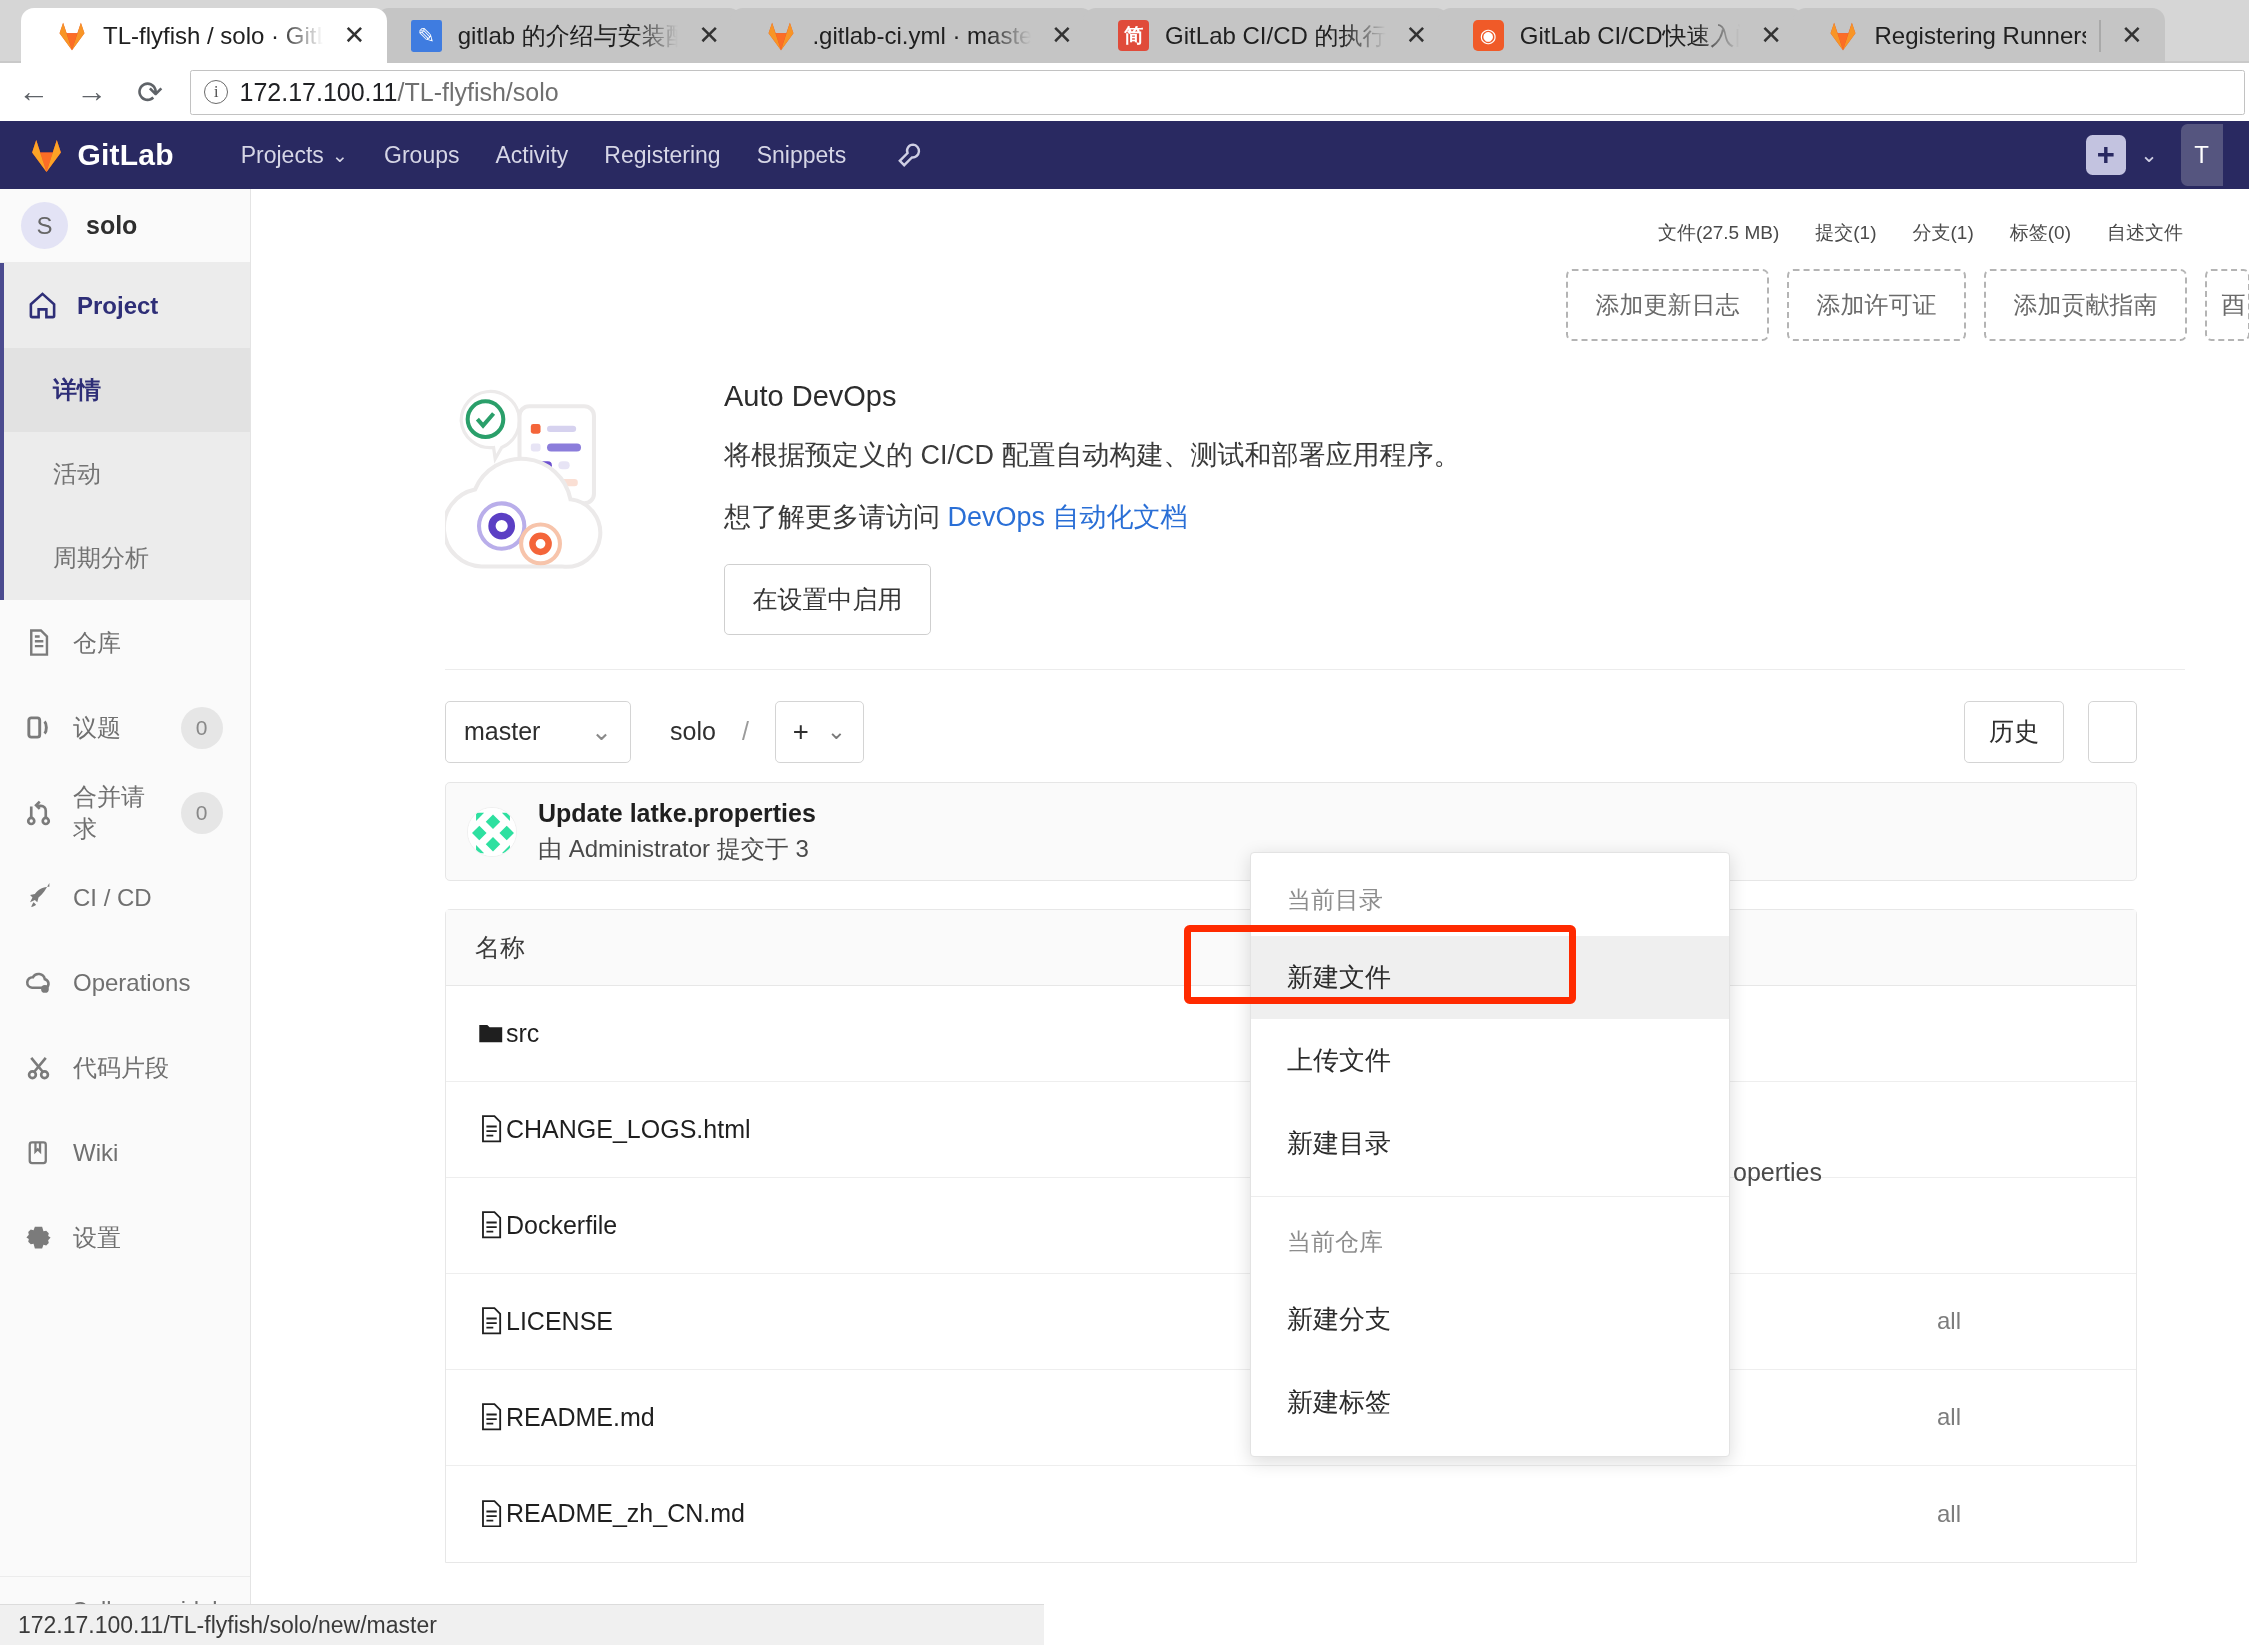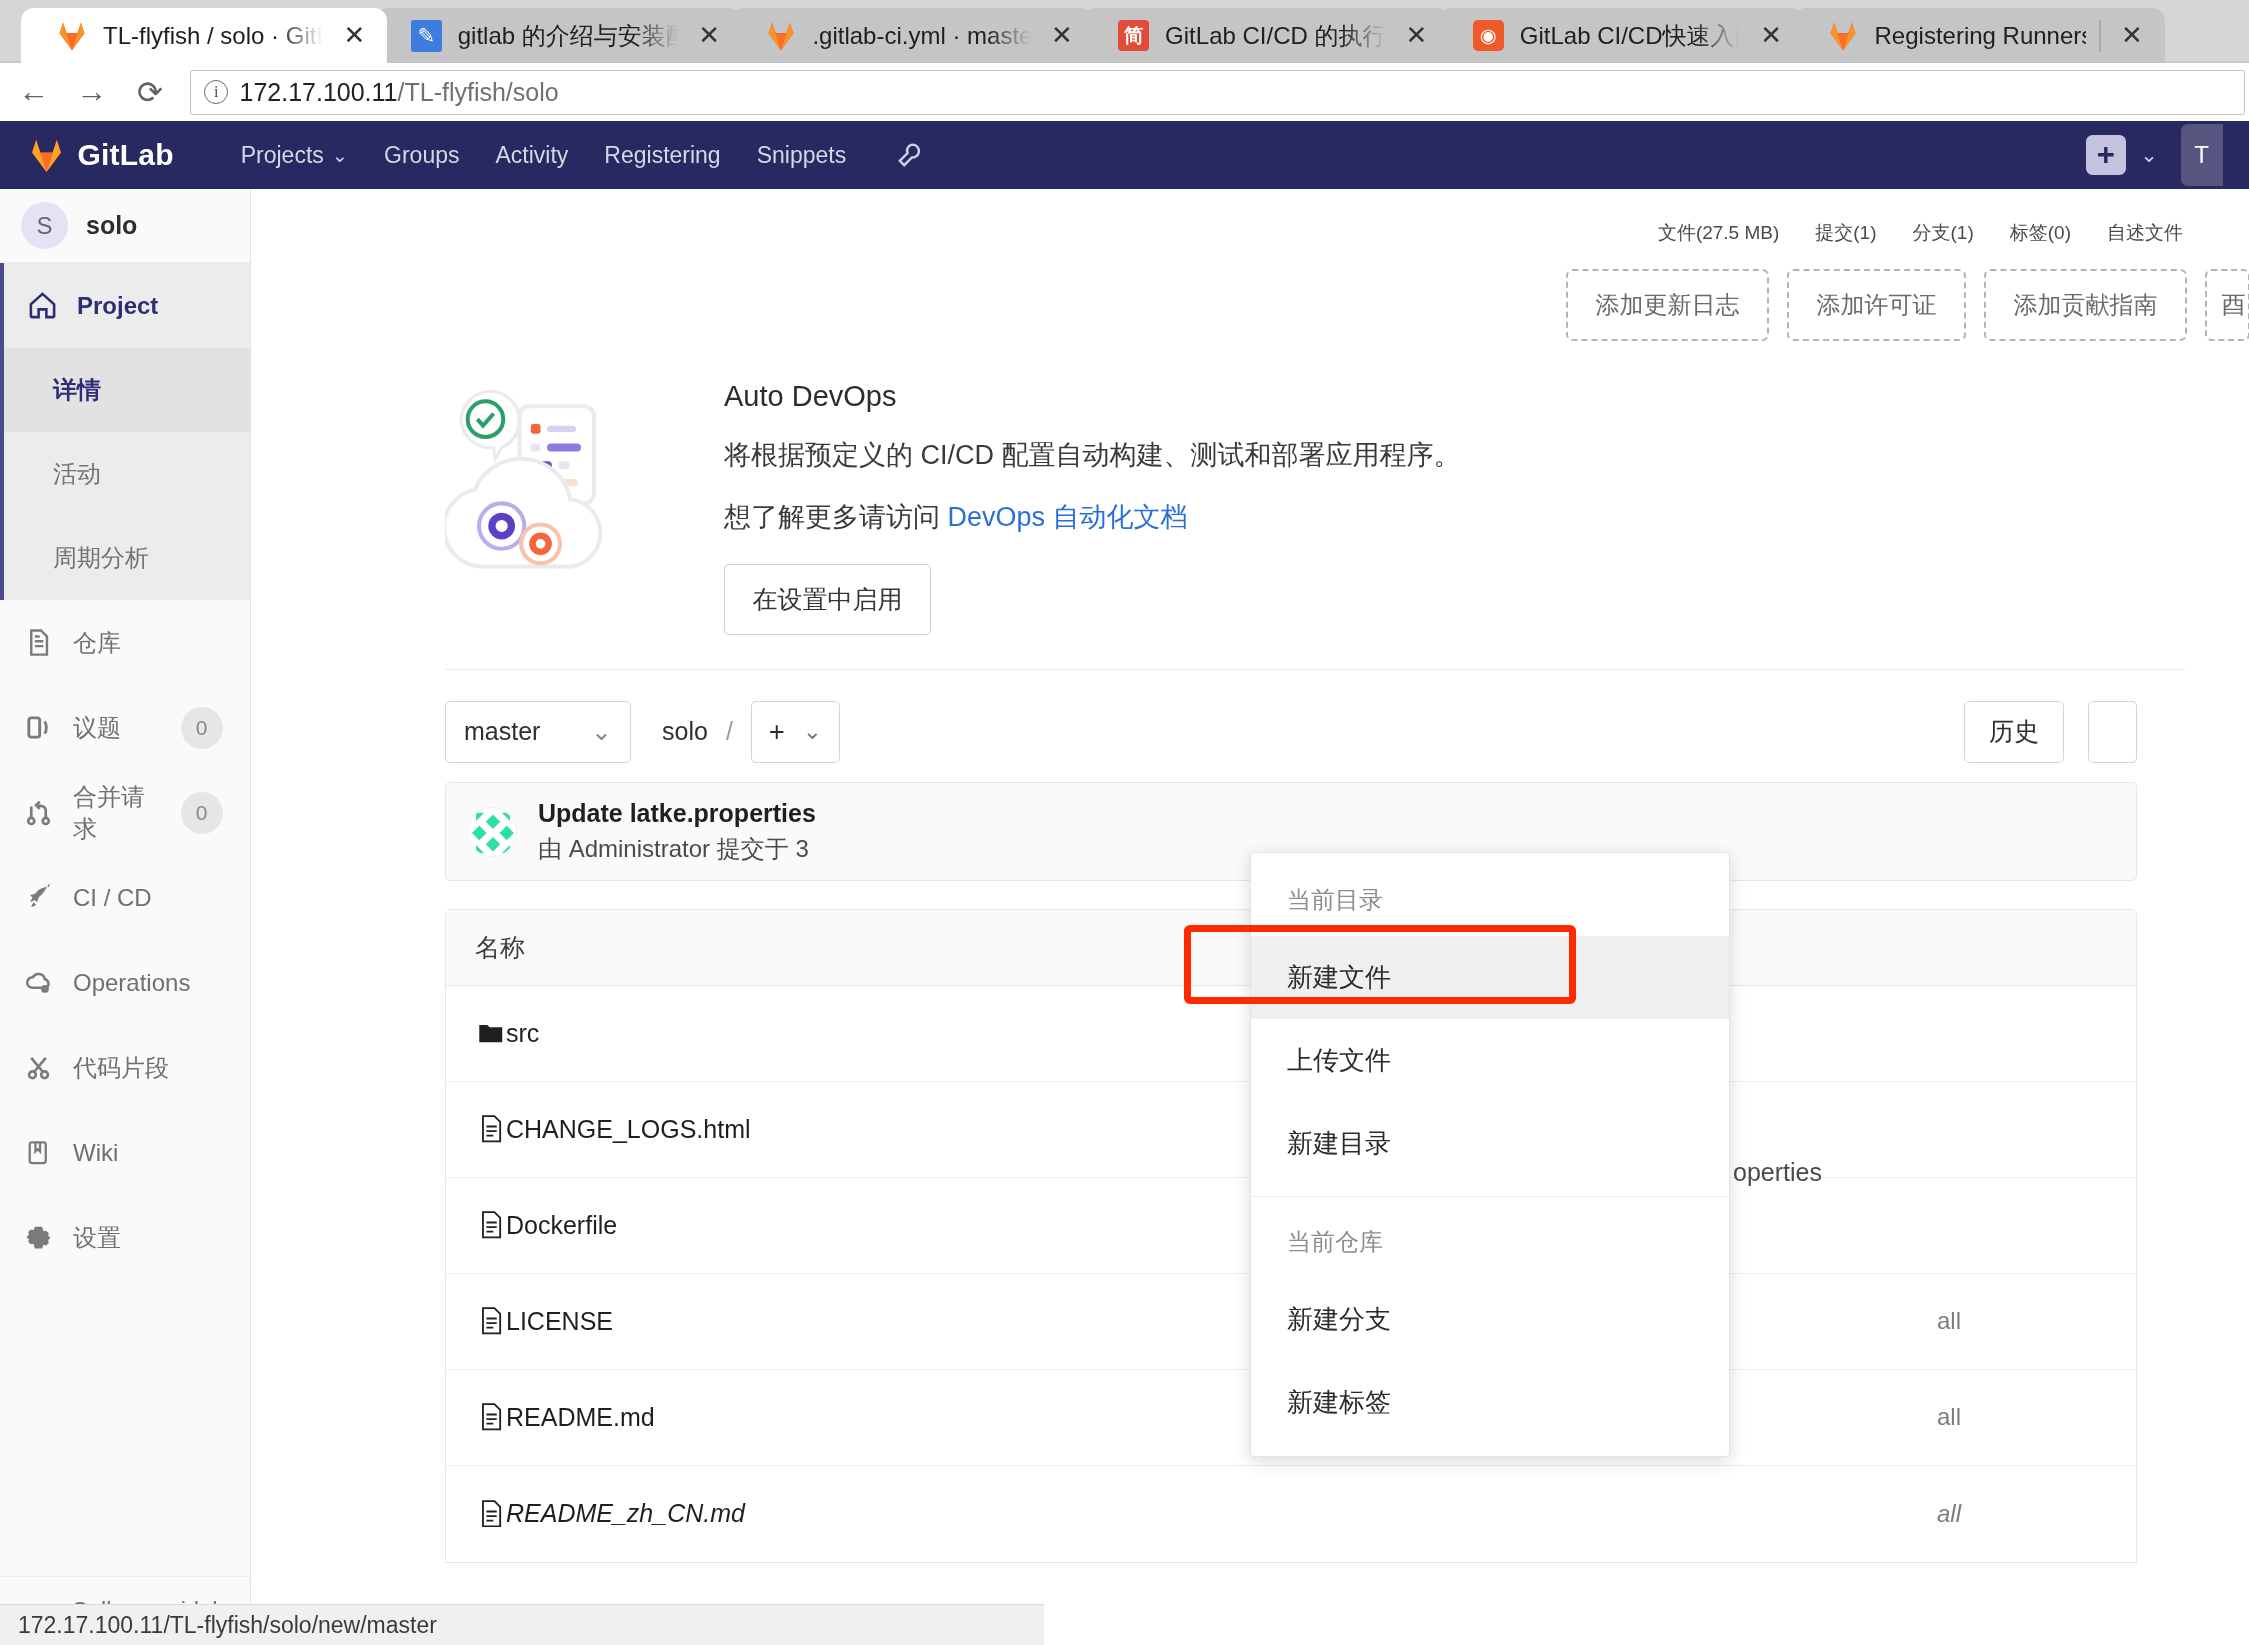--- a/index.html
+++ b/index.html
@@ -100,21 +100,21 @@
   .devops-body { padding-top:8px; }
   .devops-title { font-size:29px; color:#2c2c2c; margin-bottom:24px; }
   .devops-desc { font-size:27px; color:#3a3a3a; margin-bottom:26px; white-space:nowrap; }
   .devops-more { font-size:27px; color:#3a3a3a; margin-bottom:29px; }
   .devops-more a { color:#2a6fd6; text-decoration:none; }
   .devops-btn { display:inline-block; border:0.8px solid #cfcfcf; border-radius:4.9px;
     padding:18px 27.5px; font-size:25px; color:#353535; background:#fff; }
 
   .sep-line { height:0.8px; background:#ececec; margin:34px 65px 0 194px; }
 
-  .branch-row { display:flex; align-items:center; gap:0; padding:31px 17px 0 194px; position:relative; }
+  .branch-row { display:flex; align-items:center; gap:8px; padding:31px 17px 0 194px; position:relative; }
   .branch-sel { width:186px; height:62px; border:0.8px solid #d4d4d4; border-radius:4.9px;
     display:flex; align-items:center; justify-content:space-between; padding:0 18px;
     font-size:25px; color:#2e2e2e; background:#fff; }
   .bc { font-size:25px; color:#2f2f2f; margin-left:31px; }
   .bc-slash { color:#9b9b9b; margin:0 18px; font-size:25px; }
   .plus-dd { height:62px; min-width:89px; border:0.8px solid #d4d4d4; border-radius:4.9px;
     display:flex; align-items:center; justify-content:center; gap:18px; background:#fff;
     font-size:27.5px; color:#2e2e2e; }
   .hist-btn { position:absolute; right:186px; top:31px; height:62px; padding:0 24px;
     border:0.8px solid #d4d4d4; border-radius:4.9px; display:flex; align-items:center;
@@ -128,21 +128,21 @@
     overflow:hidden; flex:0 0 50px; border:0.8px solid #f0f0f0;}
   .commit-title { font-size:25px; color:#1f1f1f; font-weight:600; }
   .commit-sub { font-size:24px; color:#4a4a4a; margin-top:4.9px; }
 
   .files { margin:27.5px 113px 0 194px; border:0.8px solid #e7e7e7; border-top-left-radius:4.9px;
     border-top-right-radius:4.9px; }
   .files-head { height:76px; background:#fafafa; display:flex; align-items:center;
     padding:0 29px; font-size:25px; color:#3a3a3a; border-bottom:0.8px solid #e7e7e7; }
   .file-row { height:96px; display:flex; align-items:center; padding:0 29px;
     border-bottom:0.8px solid #eeeeee; font-size:25px; color:#1f1f1f; }
-  .file-row:last-child{border-bottom:none;font-style:italic;}
+  .file-row:last-child{border-bottom:none;}
   .f-ic { width:31px;height:31px;flex:0 0 31px;display:flex;align-items:center;justify-content:center; }
   .f-msg { margin-left:auto; margin-right:146px; font-size:24px; color:#7d7d7d; }
 
   
   .dropdown { position:absolute; left:1250px; top:852px; width:480px;
     background:#fff; border:0.8px solid #e3e3e3; border-radius:4px;
     box-shadow:0 4.9px 18px rgba(0,0,0,.14); z-index:40; padding:13px 0 11.3px; }
   .dd-label { font-size:24px; color:#8d8d8d; padding:18px 36px 20px; }
   .dd-item { font-size:26px; color:#2b2b2b; padding:24px 36px; }
   .dd-item.hl { background:#efefef; }

